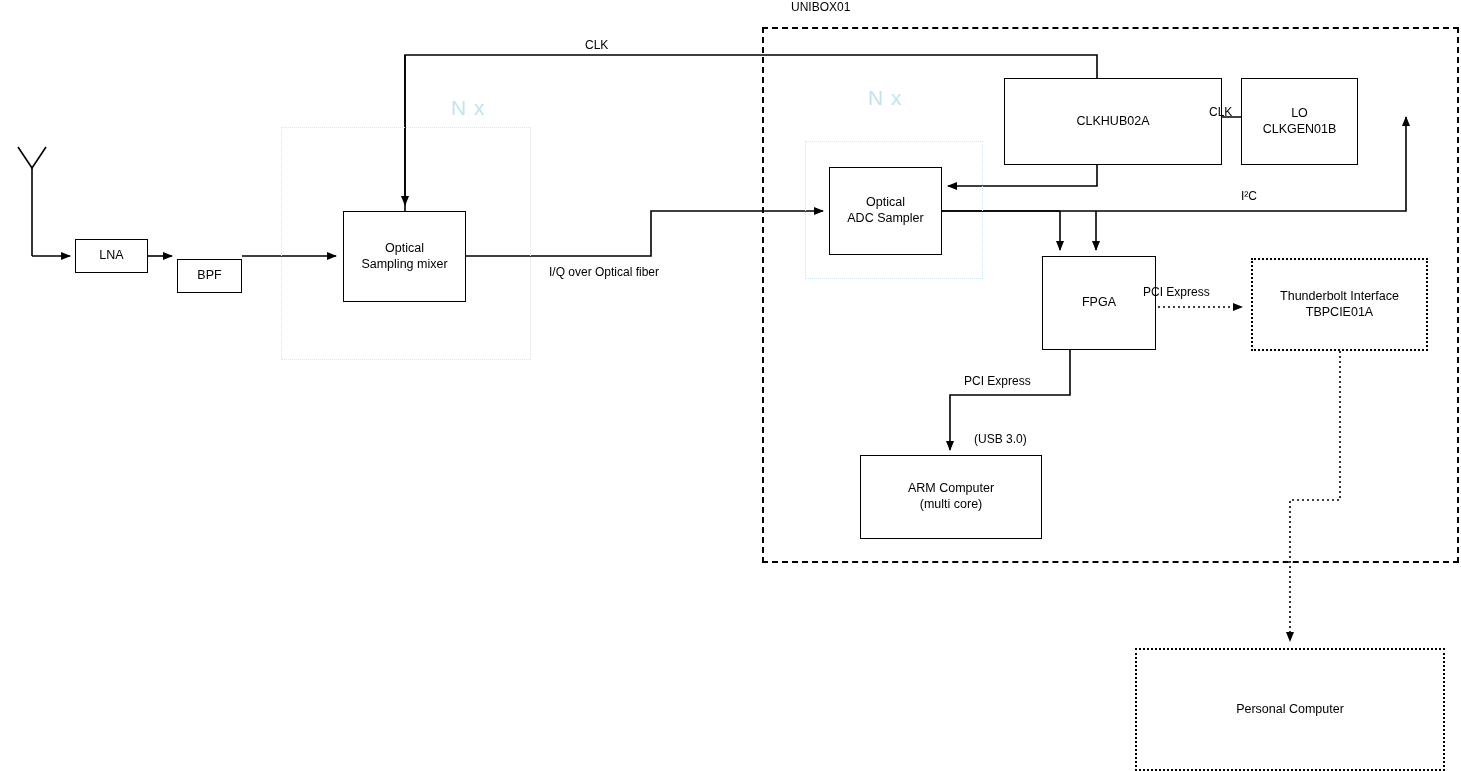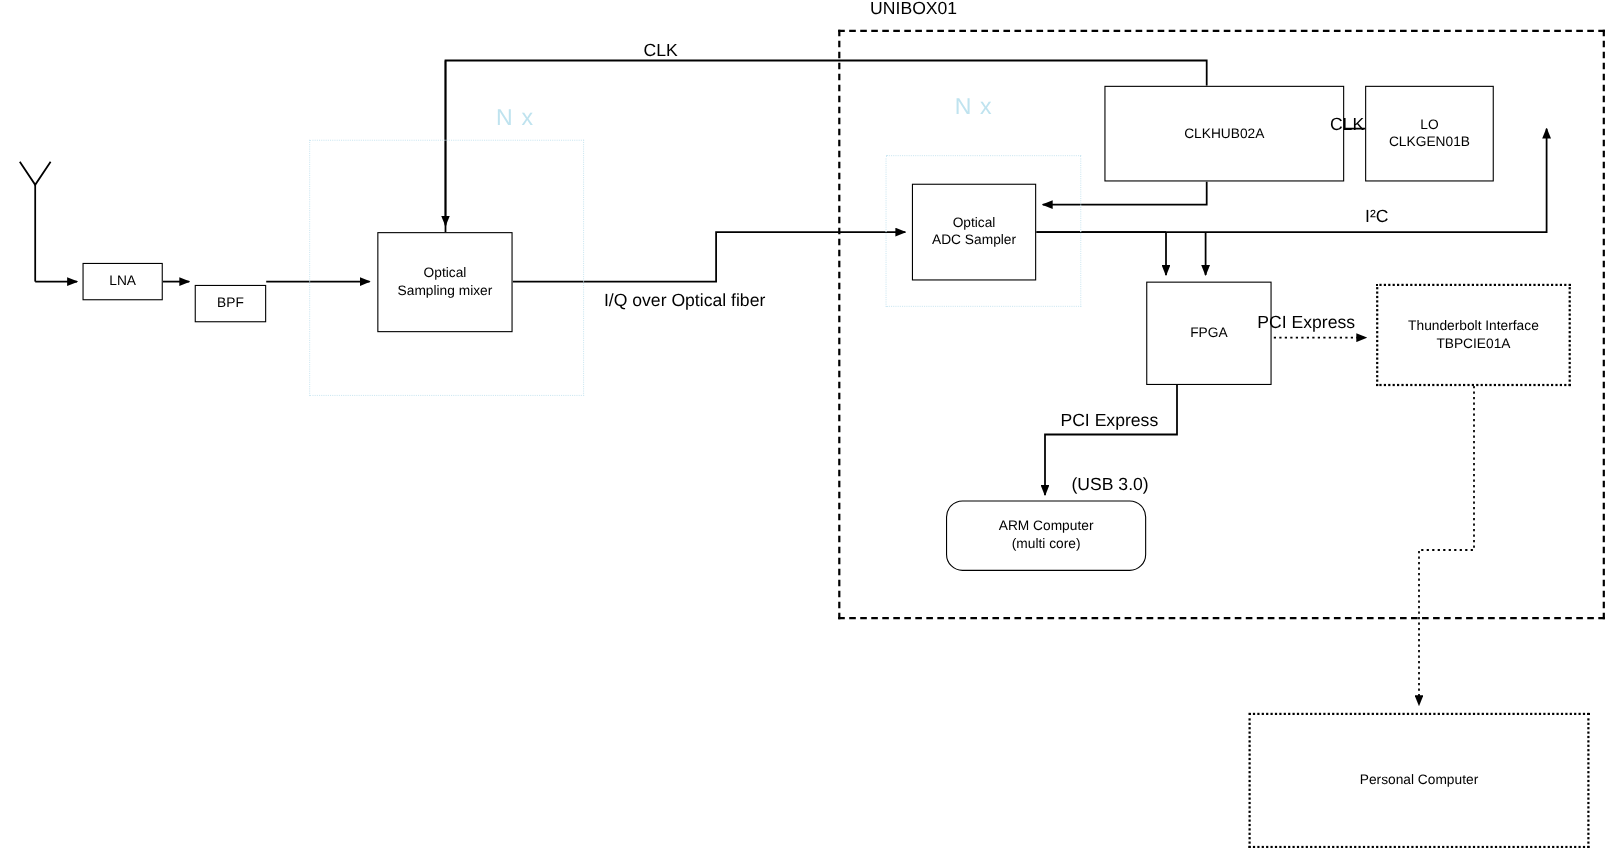--- a/index.html
+++ b/index.html
@@ -36,21 +36,21 @@
     line-height: 1.25;
     white-space: pre-line;
     z-index: 3;
   }
   .node.dotted {
     border-style: dotted;
     border-width: 2px;
   }
   .label {
     position: absolute;
-    font-size: 16px;
+    font-size: 12px;
     color: #000000;
     white-space: pre;
     z-index: 4;
   }
   .nx-label {
     position: absolute;
     font-size: 21px;
     color: #bfe3ef;
     letter-spacing: 1px;
     z-index: 2;
@@ -140,21 +140,21 @@
   <div class="node" style="left:1004px; top:78px; width:218px; height:87px;">CLKHUB02A</div>
 
   <div class="node" style="left:1241px; top:78px; width:117px; height:87px;">LO
 CLKGEN01B</div>
 
   <div class="node" style="left:1014px; top:256px; width:114px; height:94px;margin-left:28px;">FPGA</div>
 
   <div class="node dotted" style="left:1251px; top:258px; width:177px; height:93px;">Thunderbolt Interface
 TBPCIE01A</div>
 
-  <div class="node" style="left:860px; top:455px; width:182px; height:64px;border-radius:15px;">ARM Computer
+  <div class="node" style="left:860px; top:455px; width:182px; height:84px;">ARM Computer
 (multi core)</div>
 
   <div class="node dotted" style="left:1135px; top:648px; width:310px; height:123px;">Personal Computer</div>
 
   <div class="label" style="left:791px; top:0px;">UNIBOX01</div>
 
   <div class="label" style="left:585px; top:38px;">CLK</div>
 
   <div class="label" style="left:1209px; top:105px;">CLK</div>
 

